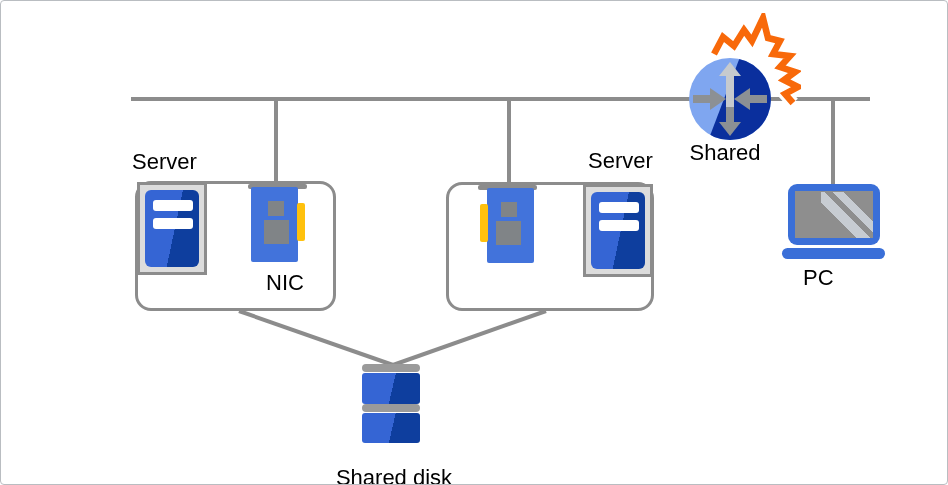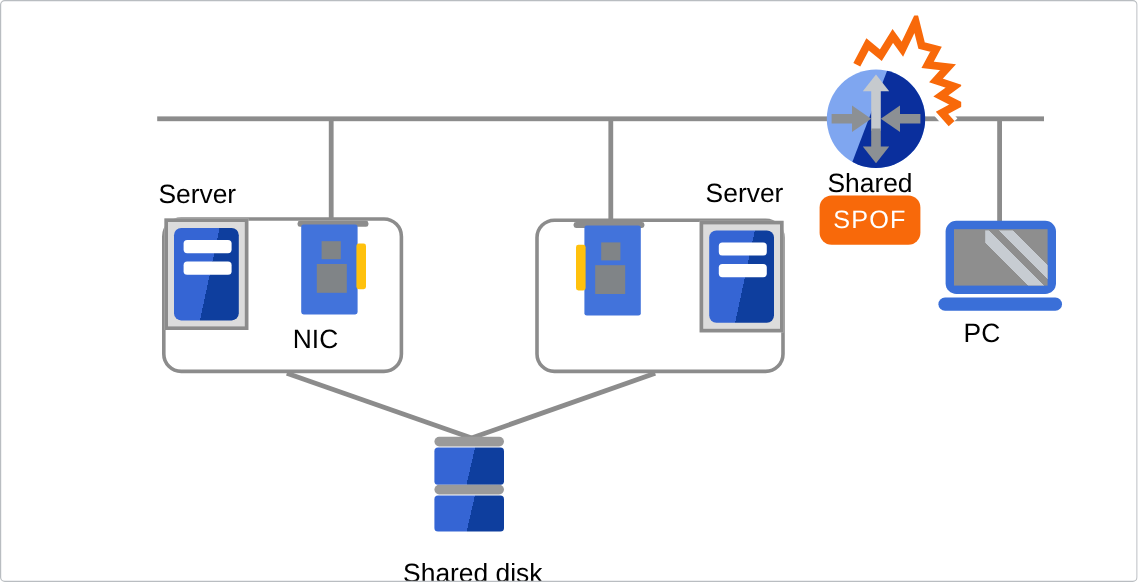--- a/index.html
+++ b/index.html
@@ -83,21 +83,21 @@
   .disk-bar.d2{top:403px;}
   .disk-body{left:361px;width:58px;height:31px;border-radius:3px;z-index:3;
     background:linear-gradient(103deg,var(--blue,#3565d4) 52%,var(--blue-dark,#0e3e9e) 52%);}
   .disk-body.d1{top:372px;}
   .disk-body.d2{top:412px;height:30px;}
 
   
   .lbl{font-size:22px;line-height:1;white-space:nowrap;z-index:6;}
   .lbl-server-left{left:131px;top:150px;}
   .lbl-server-right{left:587px;top:149px;}
-  .lbl-nic{left:243px;top:271px;width:60px;text-align:left;}
+  .lbl-nic{left:243px;top:271px;width:60px;text-align:right;}
   .lbl-router{left:682px;top:141px;width:84px;text-align:center;}
   .lbl-pc{left:802px;top:266px;width:60px;}
   .lbl-disk{left:323px;top:445px;width:140px;text-align:center;margin-top:21px;}
 </style>
 </head>
 <body>
 
 <div class="canvas">
 
   <div class="abs bus"></div>
@@ -163,23 +163,20 @@
       <polygon class="arrow-light" points="42,5 31,19 53,19"></polygon>
       <line class="arrow-gray" x1="42" y1="50" x2="42" y2="67" stroke-width="8"></line>
       <polygon class="arrow-gray" points="42,79 31,65 53,65"></polygon>
       <line class="arrow-gray" x1="5" y1="42" x2="24" y2="42" stroke-width="8"></line>
       <polygon class="arrow-gray" points="38,42 22,31 22,53"></polygon>
       <line class="arrow-gray" x1="79" y1="42" x2="60" y2="42" stroke-width="8"></line>
       <polygon class="arrow-gray" points="46,42 62,31 62,53"></polygon>
     </g>
   </svg>
 
-  <div class="abs spof-badge">
-    <span>SPOF</span>
-  </div>
 
   <div class="abs pc-screen">
     <div class="pc-display"></div>
   </div>
   <div class="abs pc-base"></div>
 
   <div class="abs disk-bar d1"></div>
   <div class="abs disk-body d1"></div>
   <div class="abs disk-bar d2"></div>
   <div class="abs disk-body d2"></div>

